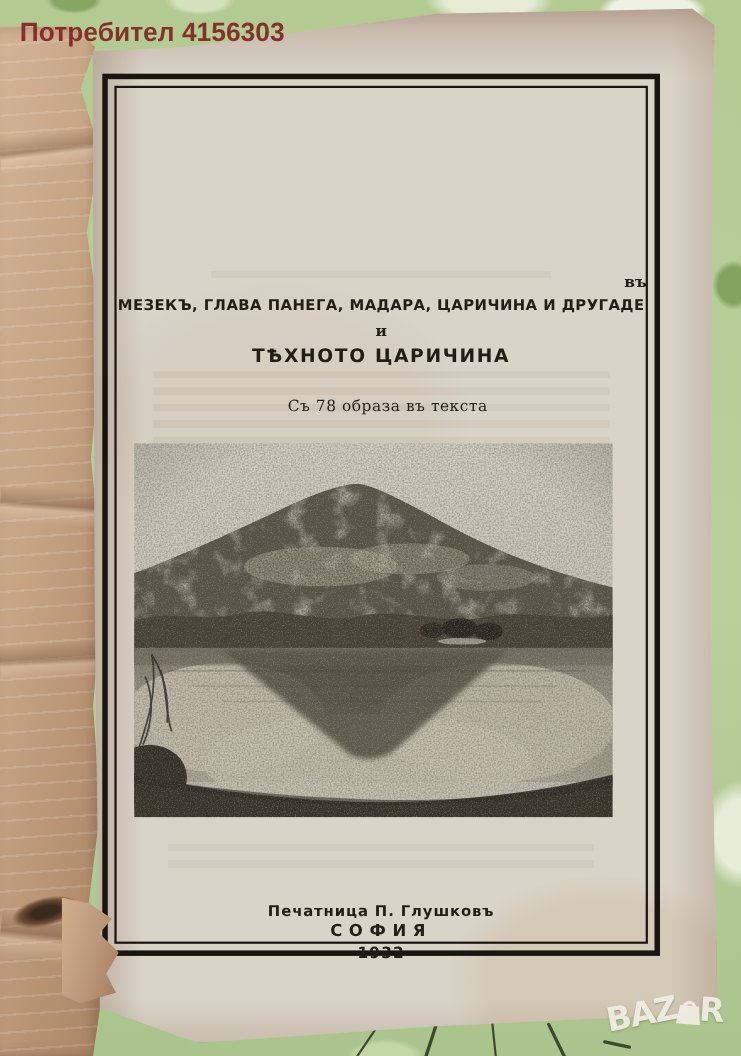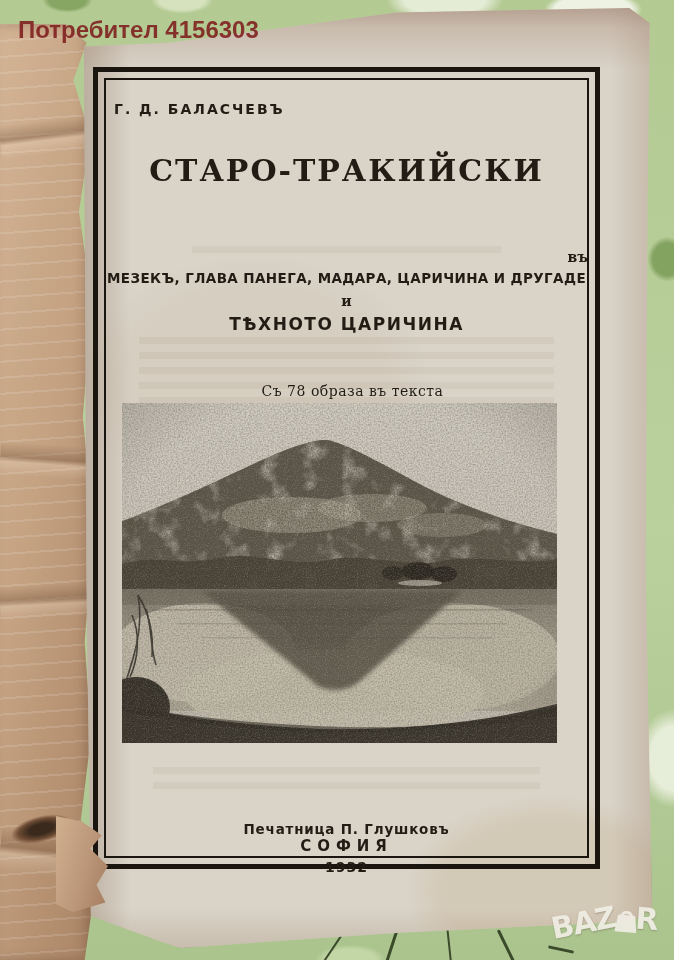--- a/index.html
+++ b/index.html
@@ -72,21 +72,21 @@
   .line{position:absolute;left:0;right:0;text-align:center;z-index:2;}
 
   .author{position:absolute;left:9px;top:22px;font:700 14px "DejaVu Sans",sans-serif;
     letter-spacing:2px;z-index:2;}
   .t1{top:74px;font:700 30px "DejaVu Serif",serif;letter-spacing:2px;}
   .t2{top:124px;font:700 30px "DejaVu Serif",serif;letter-spacing:2px;}
   .conj1{top:170px;font:700 14px "DejaVu Serif",serif;text-align:right;}
   .places{top:191px;font:700 13.5px "DejaVu Sans",sans-serif;letter-spacing:.4px;}
   .conj2{top:214px;font:700 14px "DejaVu Serif",serif;}
   .meaning{top:235px;font:700 17px "DejaVu Sans",sans-serif;letter-spacing:1.5px;}
-  .note{top:304px;font:400 14px "DejaVu Serif",serif;letter-spacing:.5px;padding-left:12px;}
+  .note{top:283px;font:400 14px "DejaVu Serif",serif;letter-spacing:.5px;padding-left:12px;}
   .sofia{top:724px;font:700 15px "DejaVu Sans",sans-serif;letter-spacing:6px;margin-top:34px;}
   .printer{top:742px;font:700 13.5px "DejaVu Sans",sans-serif;letter-spacing:.8px;}
   .year{top:760px;font:700 14px "DejaVu Sans",sans-serif;letter-spacing:1px;margin-top:20px;}
 
   
   .ghost{position:absolute;z-index:1;filter:blur(.7px);opacity:.5;
     background:repeating-linear-gradient(180deg, rgba(132,100,72,.14) 0 7px, rgba(132,100,72,0) 7px 15px);}
   .g1{left:18%;top:167px;width:64%;height:12px;}
   .g2{left:7%;top:258px;width:86%;height:92px;}
   .g3{left:10%;top:688px;width:80%;height:30px;}
@@ -130,22 +130,20 @@
 
   <div class="page">
     <div class="frame">
       <div class="frame-inner"></div>
       <div class="content">
 
         <div class="ghost g1"></div>
         <div class="ghost g2"></div>
         <div class="ghost g3"></div>
 
-        <div class="author">Г. Д. БАЛАСЧЕВЪ</div>
-        <div class="line t1">СТАРО-ТРАКИЙСКИ</div>
         <div class="line conj1">въ</div>
         <div class="line places">МЕЗЕКЪ, ГЛАВА ПАНЕГА, МАДАРА, ЦАРИЧИНА И ДРУГАДЕ</div>
         <div class="line conj2">и</div>
         <div class="line meaning">ТѢХНОТО ЦАРИЧИНА</div>
         <div class="line note">Съ 78 образа въ текста</div>
 
         <div class="photo">
           <svg viewBox="0 0 435 340" preserveAspectRatio="none">
             <defs>
               <linearGradient id="skyG" x1="0" y1="0" x2="0" y2="1">

